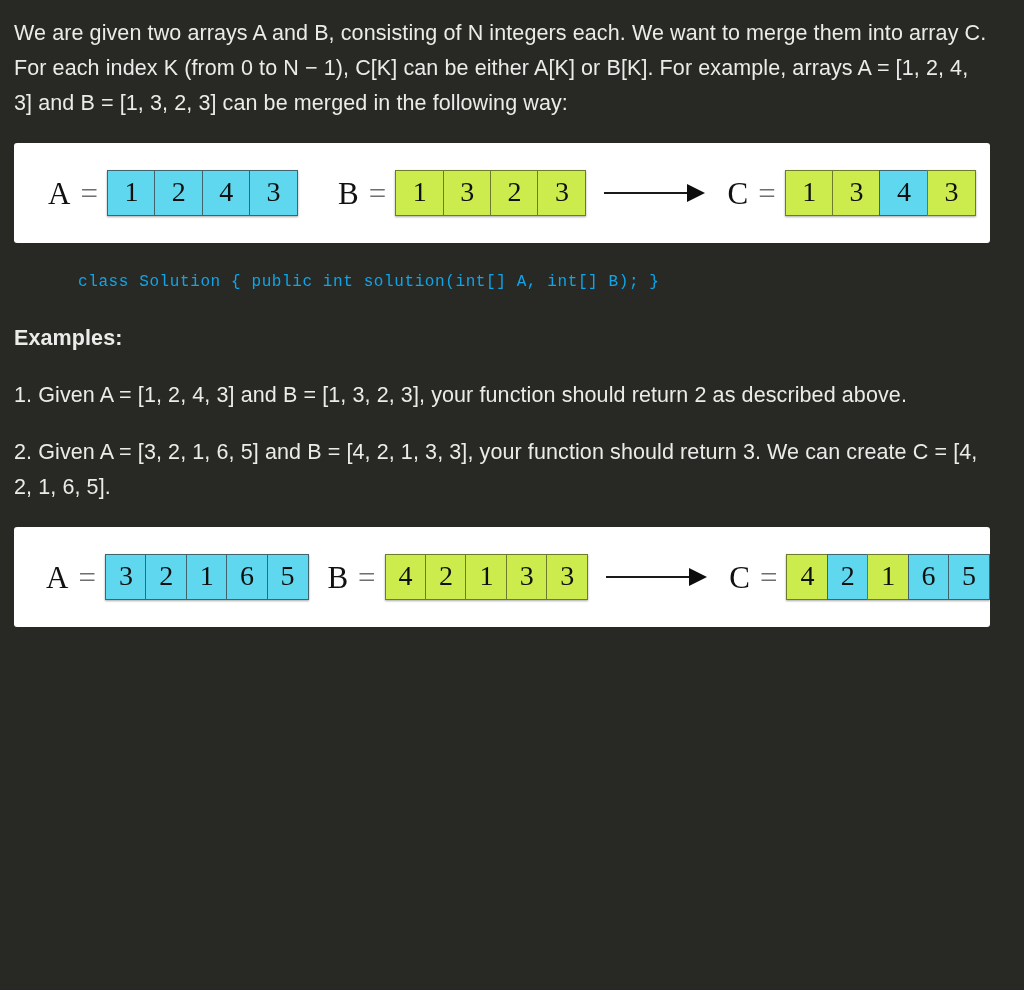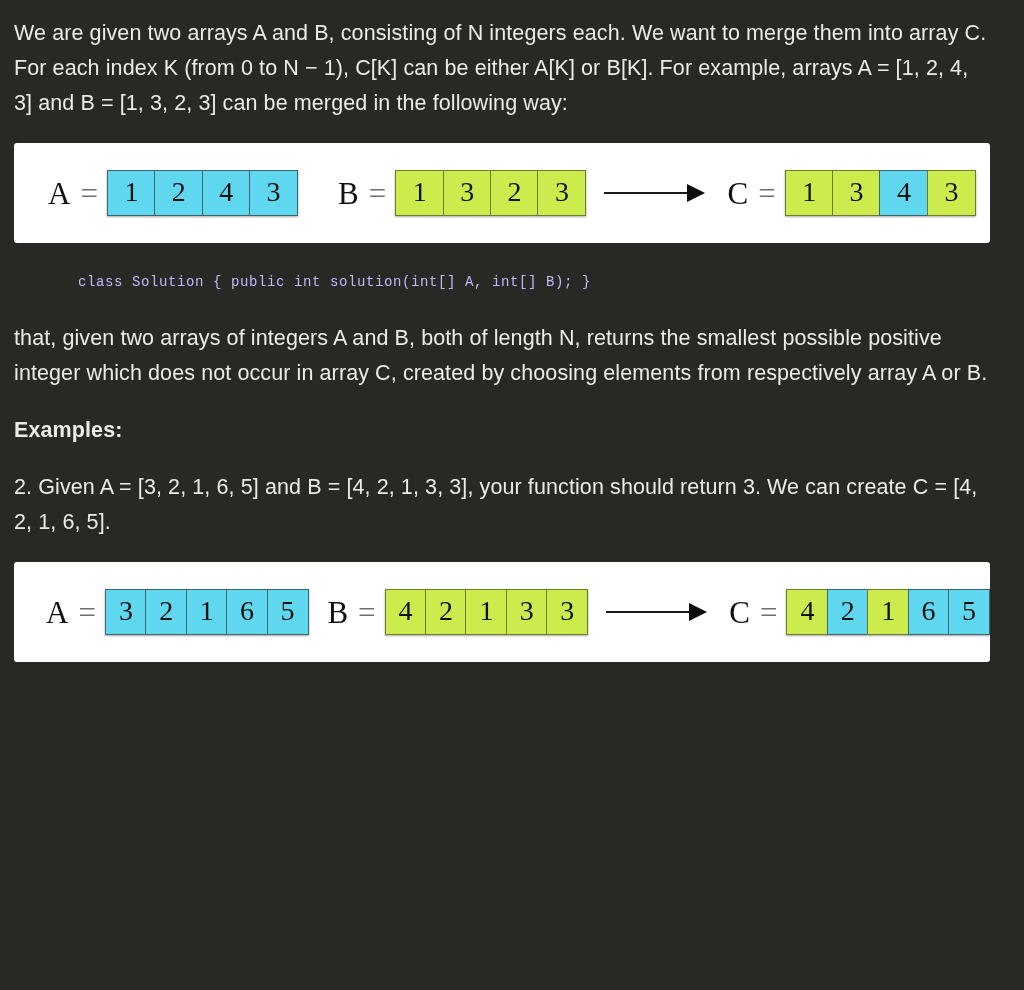--- a/index.html
+++ b/index.html
@@ -27,23 +27,23 @@
     line-height: 35px;
     color: #ebebe9;
     letter-spacing: 0.1px;
   }
   p.para.tight { margin-bottom: 20px; }
   .bold { font-weight: bold; }
   .code-line {
     margin: 0 0 22px 0;
     padding-left: 64px;
     font-family: "Liberation Mono", "DejaVu Sans Mono", monospace;
-    font-size: 14px;
+    font-size: 16px;
     letter-spacing: 0.6px;
-    color: #c4b5fd;
+    color: #0ea5e9;
     line-height: 34px;
   }
 
   
   .figure {
     background: #ffffff;
     border-radius: 3px;
     margin: 0 0 22px 0;
     box-sizing: border-box;
     display: flex;
@@ -147,24 +147,24 @@
         <div class="cell green">3</div>
         <div class="cell blue">4</div>
         <div class="cell green">3</div>
       </div>
     </div>
 
 
 
   <div class="code-line">class Solution { public int solution(int[] A, int[] B); }</div>
 
-  <p class="para">that, given two arrays of integers A and B, both of length N, returns the smallest possible positive integer which does not occur in array C, created by choosing elements from respectively array A or B.</p>
 
   <p class="para bold">Examples:</p>
 
+  <p class="para">1. Given A = [1, 2, 4, 3] and B = [1, 3, 2, 3], your function should return 2 as described above.</p>
 
   <p class="para">2. Given A = [3, 2, 1, 6, 5] and B = [4, 2, 1, 3, 3], your function should return 3. We can create C = [4, 2, 1, 6, 5].</p>
 
   <div class="figure fig2" id="fig-1">
       <span class="label">A</span>
       <span class="eq">=</span>
       <div class="arr">
         <div class="cell blue">3</div>
         <div class="cell blue">2</div>
         <div class="cell blue">1</div>

